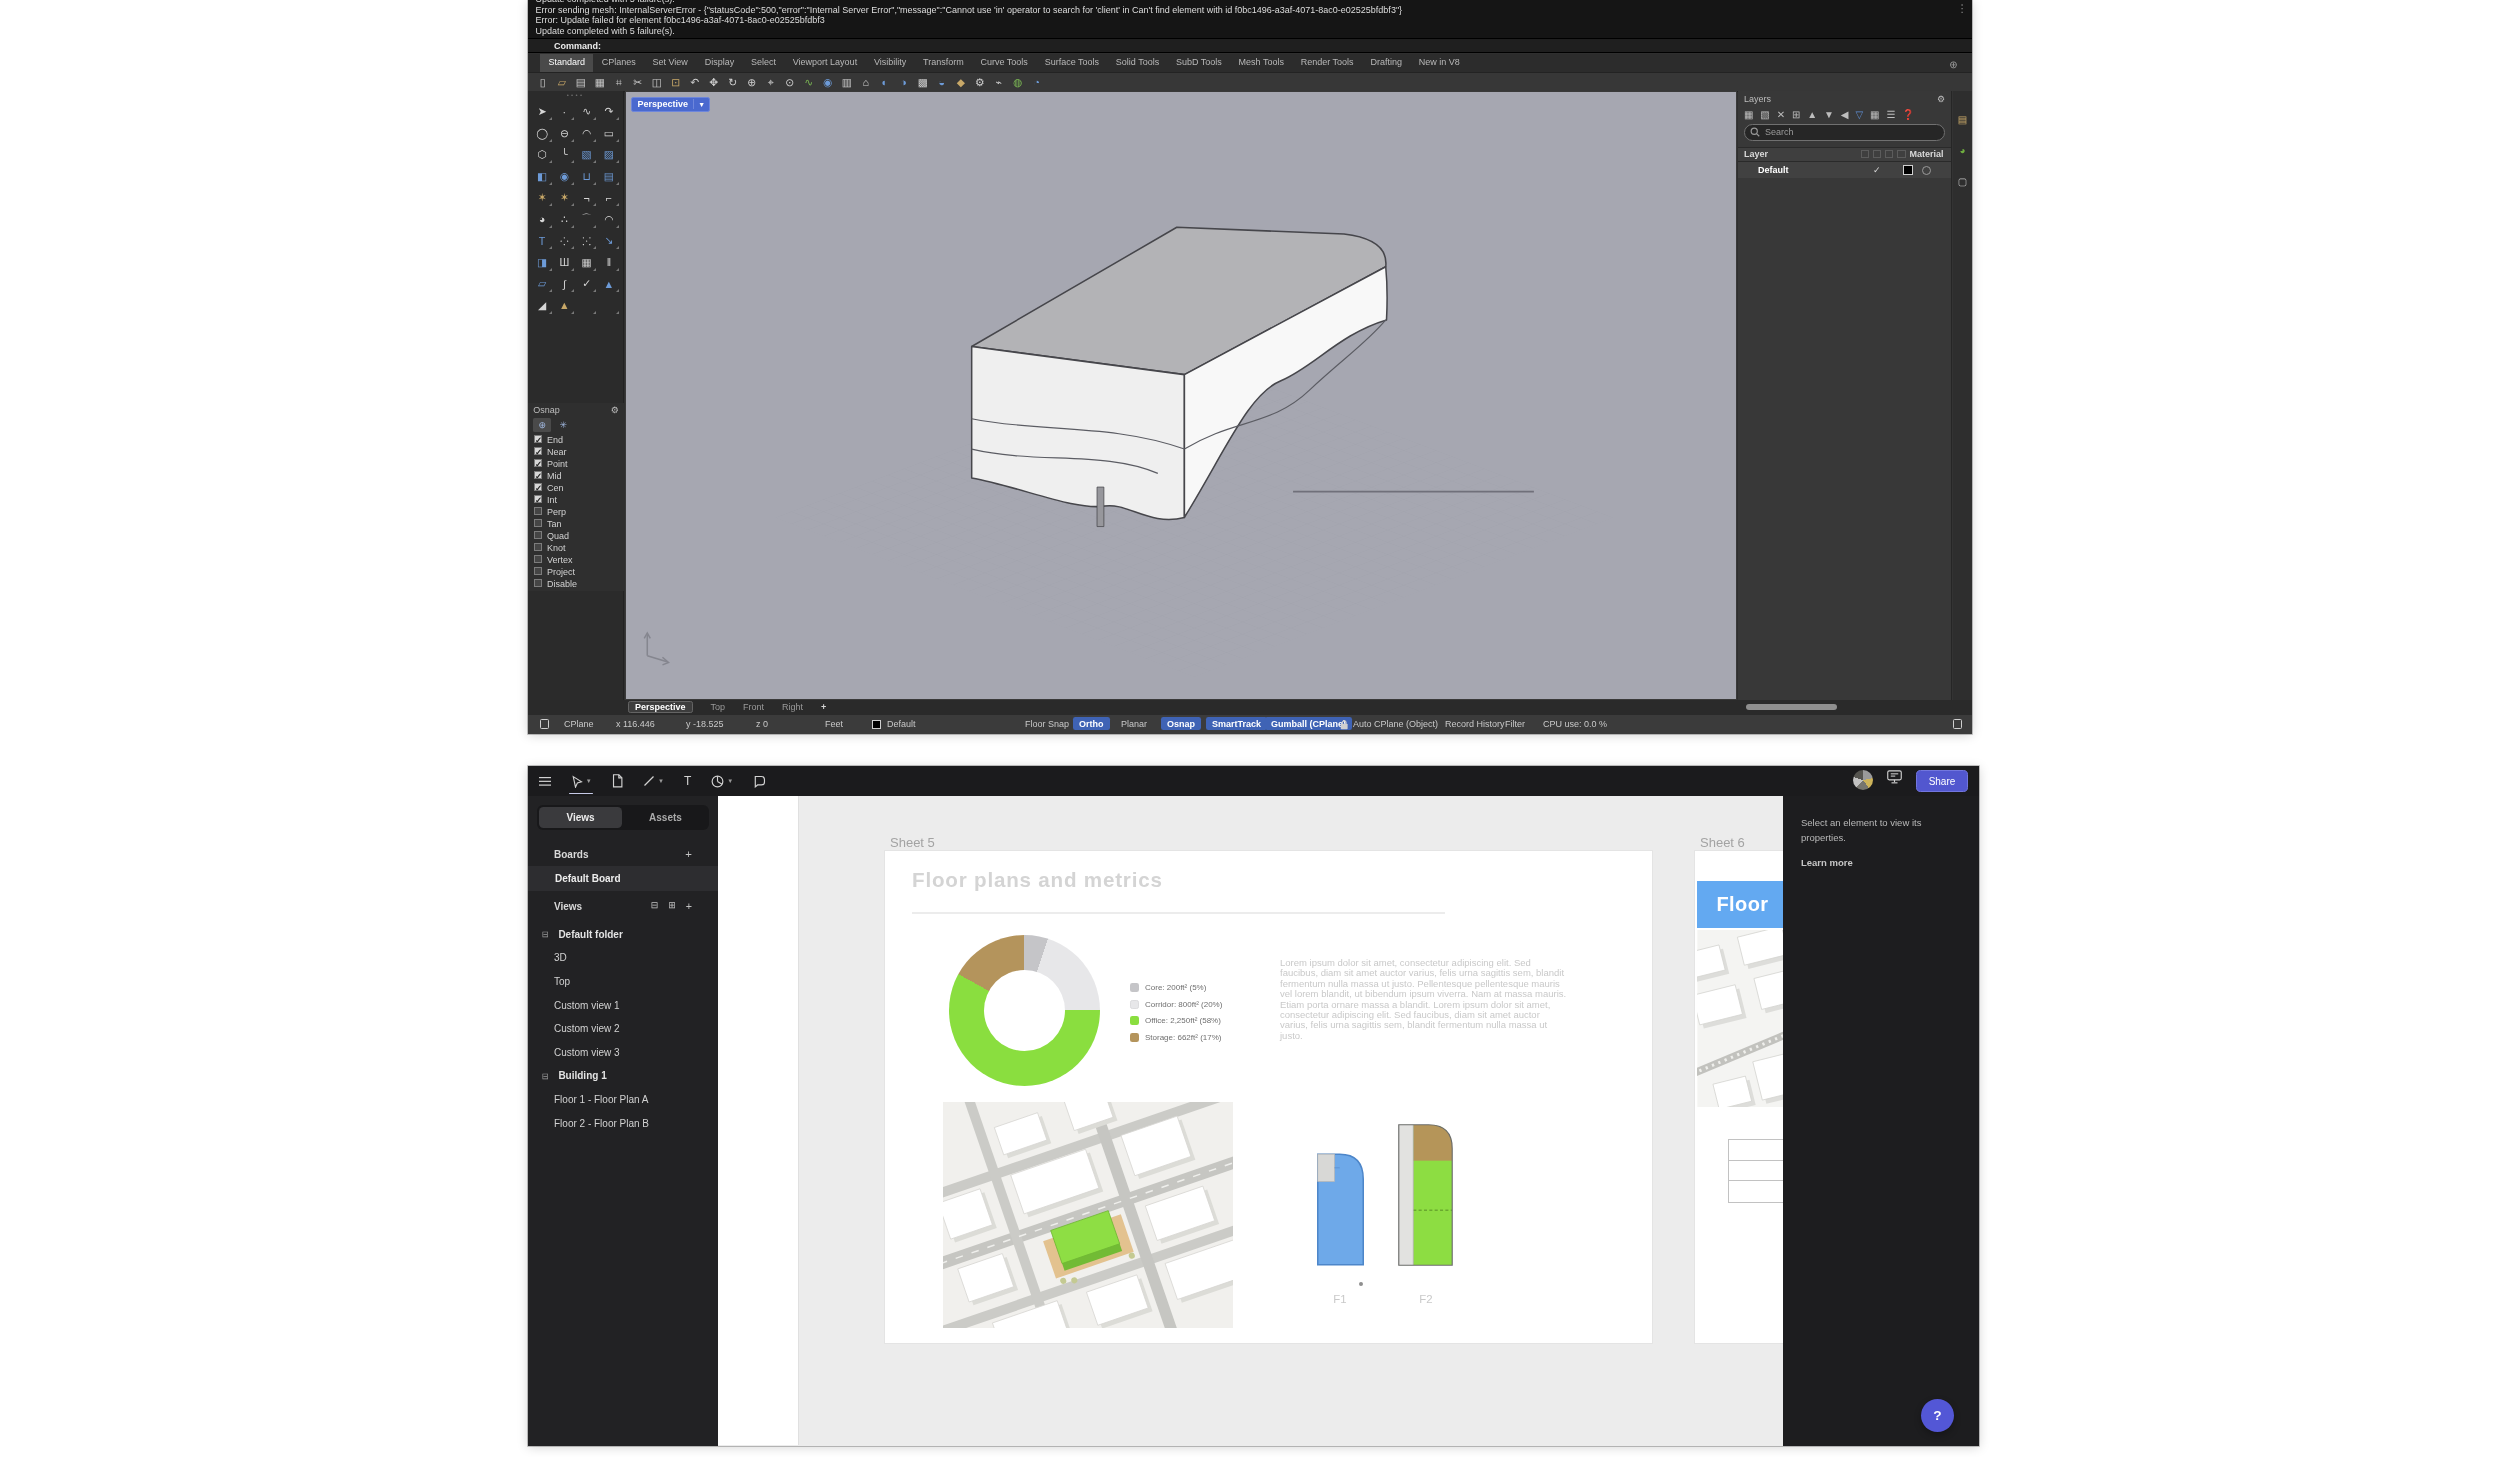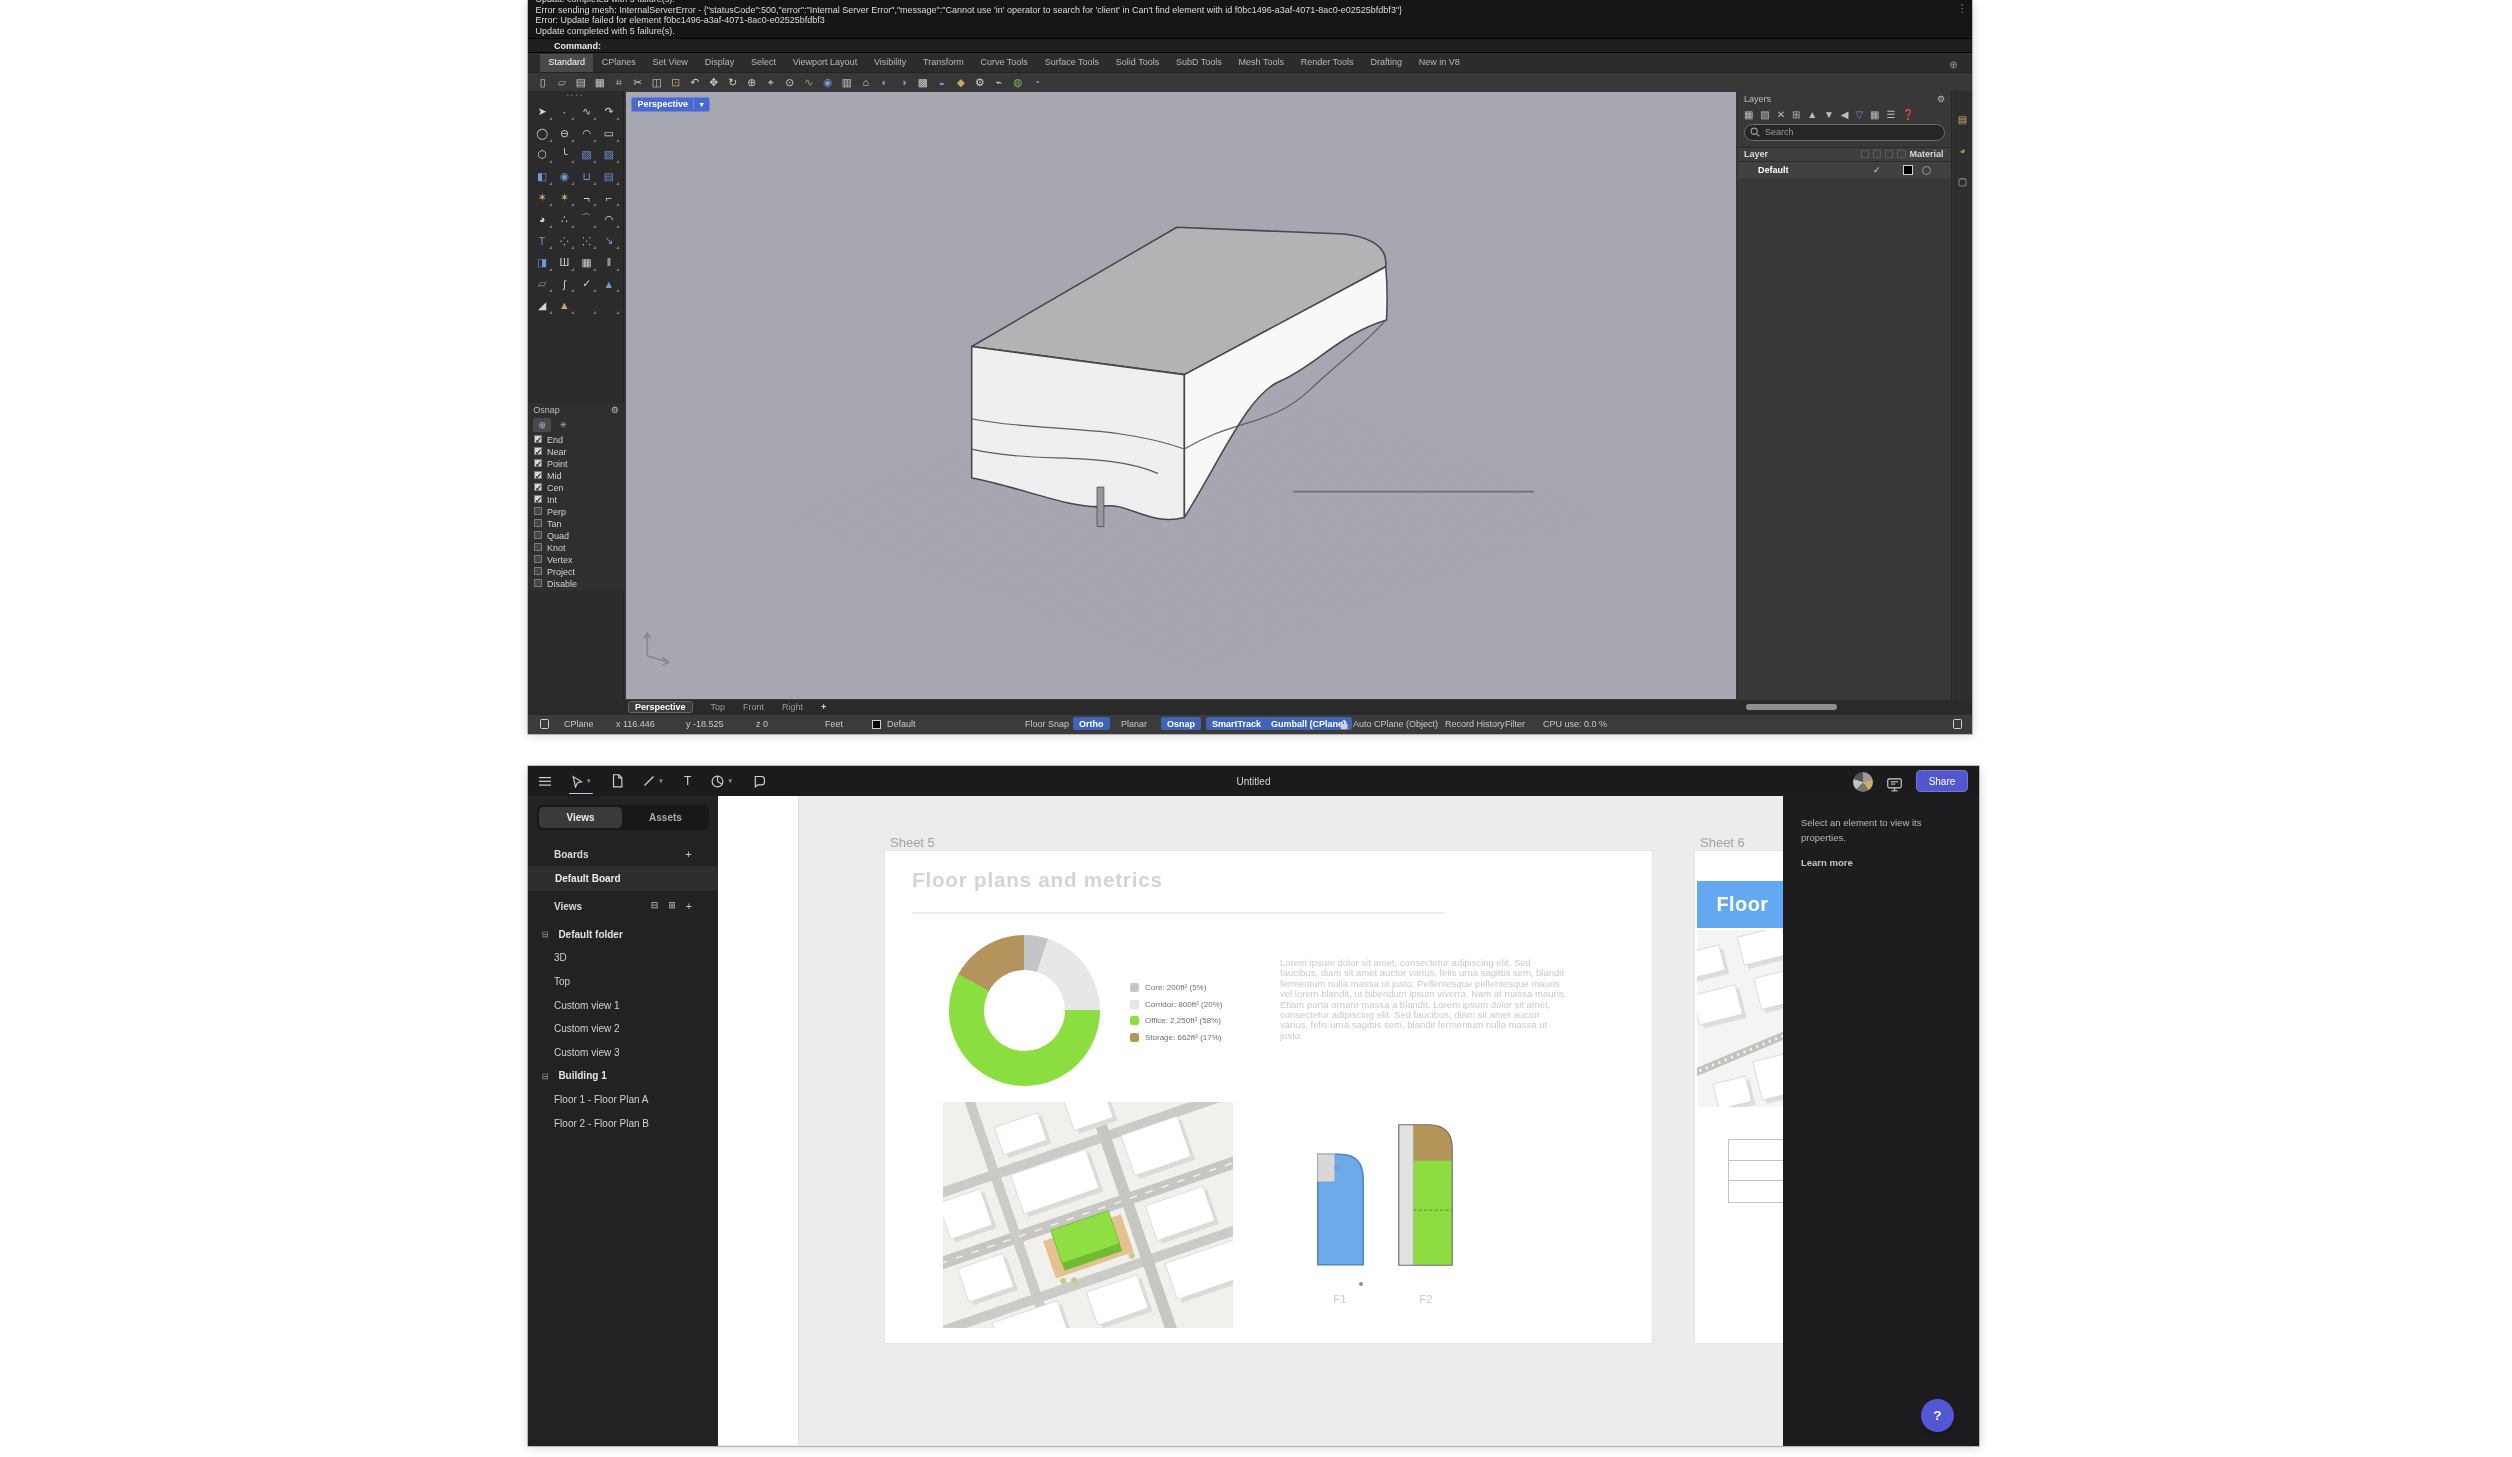--- a/index.html
+++ b/index.html
@@ -79,21 +79,21 @@
   .iconbox{width:9px;height:10.7px;border:1.1px solid #cfcfcf;border-radius:1.5px;display:inline-block}
   .sw{position:absolute;top:4.6px;width:9px;height:9px;background:#000;border:0.8px solid #cfcfcf}
 
   
   #board{left:528px;top:766px;width:1451px;height:680px;background:#ececec;font-size:10px}
   .topbar{position:absolute;left:0;top:0;right:0;height:30px;background:#1b1b1d;display:flex;align-items:center;padding:0 10.7px;gap:20px;z-index:6}
   .tool{position:relative;display:flex;align-items:center;gap:3px;color:#d2d2d2}
   .tool .caret{font-size:6px;color:#9a9a9a}
   .tool.active::after{content:"";position:absolute;left:-1.5px;right:-1.5px;bottom:-6.9px;height:1.5px;background:#c7cbe8;border-radius:0.8px}
   .tb-title{position:absolute;left:0;right:0;text-align:center;color:#d6d6d6;font-size:10px;pointer-events:none}
-  .tb-right{margin-left:auto;display:flex;align-items:flex-end;gap:13.7px}
+  .tb-right{margin-left:auto;display:flex;align-items:flex-start;gap:13.7px}
   .avatar{width:20px;height:20px;border-radius:50%;background:conic-gradient(#9a9a9a 0 22%,#cdb35a 0 40%,#76756f 0 62%,#c2c2c2 0 80%,#55544f 0)}
   .share{background:#5257cf;border:0.8px solid #7276de;color:#fff;border-radius:4.6px;height:22px;padding:0 12px;font-size:10px;display:flex;align-items:center}
   .bsb{position:absolute;left:0;top:30px;width:190px;bottom:0;background:#222224;color:#d8d8d8;z-index:5}
   .bsb-tabs{margin:9px;height:25px;background:#18181a;border-radius:6px;display:flex;padding:2.3px;gap:2.3px}
   .bsb-tab{flex:1;border-radius:4.6px;display:flex;align-items:center;justify-content:center;color:#ababab;font-weight:bold}
   .bsb-tab.sel{background:#3a3a3d;color:#ededed}
   .bsb-sect{display:flex;justify-content:space-between;align-items:center;padding:9px 26px 6px;font-weight:bold;color:#d9d9d9}
   .bsb-plus{color:#c5c5c5;font-size:11.4px;font-weight:normal}
   .bsb-rowsel{height:25px;background:#2d2d30;display:flex;align-items:center;padding-left:27px;color:#ededed;font-weight:bold}
   .bsb-icons{display:flex;gap:10px;color:#c0c0c0;font-weight:normal;font-size:9px}
@@ -467,21 +467,20 @@
             <line x1="8.5" y1="8.5" x2="8.5" y2="1.5" stroke="#d2d2d2" stroke-width="1.5"></line>
             <line x1="8.5" y1="8.5" x2="14.5" y2="12" stroke="#d2d2d2" stroke-width="1.5"></line>
           </svg>
         <span class="caret">▼</span>
       </span>
       <span class="tool">
         <svg width="13" height="13" viewBox="0 0 17 17">
             <path d="M3,2 H11 a4,4 0 0 1 4,4 V9 a4,4 0 0 1 -4,4 H6 L3,15.5 Z" fill="none" stroke="#d2d2d2" stroke-width="1.5"></path>
           </svg>
       </span>
-      <span class="tb-title">Untitled</span>
       <span class="tb-right">
         <span class="avatar"></span>
         <svg width="15" height="13.7" viewBox="0 0 20 18">
             <rect x="1" y="1" width="18" height="12" rx="2" fill="none" stroke="#d2d2d2" stroke-width="1.5"></rect>
             <line x1="5" y1="5" x2="15" y2="5" stroke="#d2d2d2" stroke-width="1.4"></line>
             <line x1="5" y1="8" x2="11" y2="8" stroke="#d2d2d2" stroke-width="1.4"></line>
             <line x1="10" y1="13" x2="10" y2="16" stroke="#d2d2d2" stroke-width="1.5"></line>
             <line x1="6" y1="17" x2="14" y2="17" stroke="#d2d2d2" stroke-width="1.5"></line>
           </svg>
         <span class="share">Share</span>

